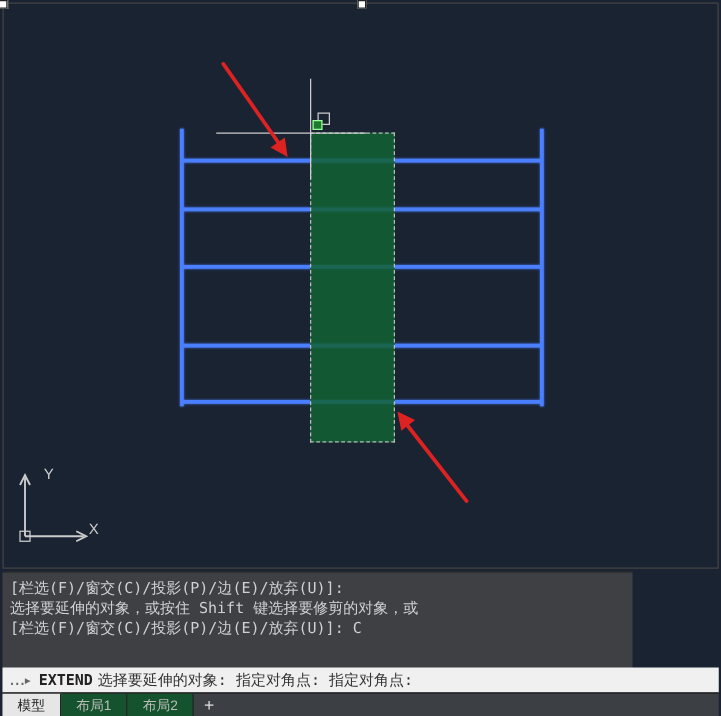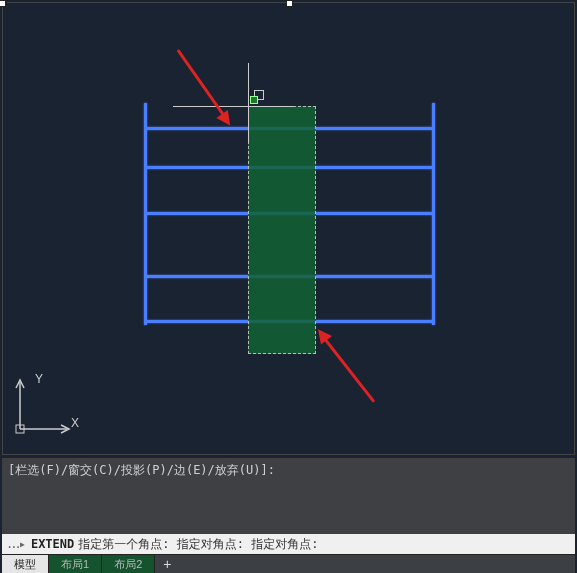--- a/index.html
+++ b/index.html
@@ -79,21 +79,21 @@
     color: #ccc;
     font-size: 12px;
   }
   .ucs svg { overflow: visible; }
   .ylabel { position: absolute; left: 20px; top: -2px; }
   .xlabel { position: absolute; left: 56px; top: 42px; }
 
   .cmdpanel {
     position: absolute;
     left: 2px; top: 457px;
-    width: 573px; height: 95px;
+    width: 504px; height: 95px;
     background: #3e4044;
     color: #d0d0d0;
     font-size: 12px;
     line-height: 16px;
     padding: 4px 6px;
     border-top: 1px solid #222;
     font-family: "SimSun", monospace;
   }
   .cmdpanel .line { white-space: nowrap; overflow: hidden; }
 
@@ -193,26 +193,28 @@
 
   <div class="handles">
     <div class="handle" style="left:-3px; top:-3px;"></div>
     <div class="handle" style="left:283px; top:-3px;"></div>
     <div class="handle" style="right:-3px; top:-3px;"></div>
   </div>
 </div>
 
 <div class="cmdpanel">
   <div class="line">[栏选(F)/窗交(C)/投影(P)/边(E)/放弃(U)]:</div>
+  <div class="line">选择要延伸的对象，或按住 Shift 键选择要修剪的对象，或</div>
+  <div class="line">[栏选(F)/窗交(C)/投影(P)/边(E)/放弃(U)]:   C</div>
 </div>
 
 <div class="inputline">
   <span class="chev">...▸</span>
   <span class="cmdkw">EXTEND</span>
-  <span>指定第一个角点: 指定对角点: 指定对角点:</span>
+  <span>选择要延伸的对象: 指定对角点: 指定对角点:</span>
 </div>
 
 <div class="tabbar">
   <div class="tab active">
       <span>模型</span>
     </div>
   <div class="tab">
       <span>布局1</span>
     </div>
   <div class="tab">

